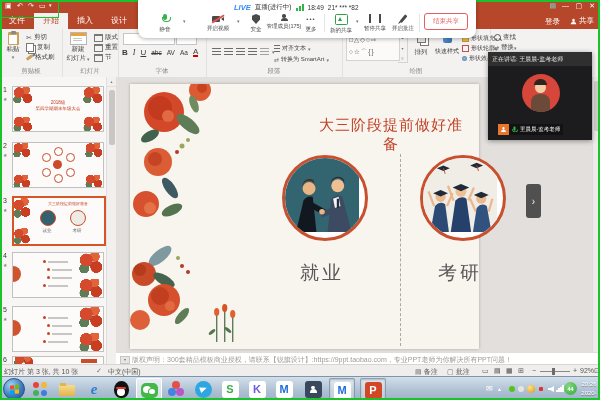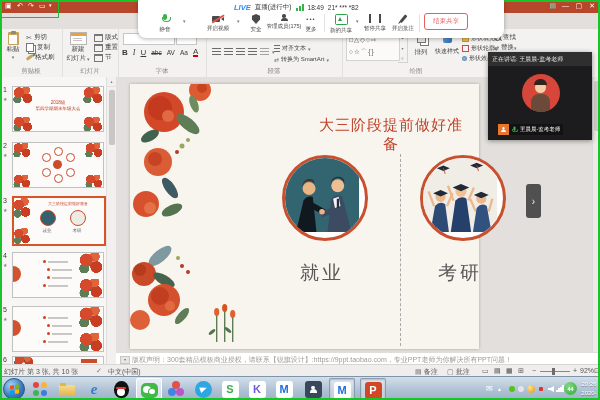--- a/index.html
+++ b/index.html
@@ -52,21 +52,21 @@
   
   .taskbar{left:0;top:376px;width:600px;height:24px;background:linear-gradient(#D3DFEA,#AFC2D4 55%,#9DB2C6);border-top:1px solid #7E94A9}
   .tbico{position:absolute;top:1px;width:24px;height:22px;display:flex;align-items:center;justify-content:center;border-radius:2px}
   .tbico.active{background:rgba(255,255,255,.55);border:1px solid rgba(255,255,255,.9)}
   .tbico.pressed{background:rgba(255,255,255,.35);border:1px solid rgba(120,140,160,.8);box-shadow:inset 0 1px 2px rgba(0,0,0,.2)}
   .appsq{width:17px;height:17px;border-radius:3px;display:flex;align-items:center;justify-content:center;font-weight:bold}
 
   
   .share-border{left:0;top:0;width:596px;height:396px;border:2px solid #1BC32B;z-index:40;pointer-events:none}
   .qa-box{left:0;top:0;width:57px;height:16px;border:1.5px solid #1BC32B;z-index:41;pointer-events:none}
-  .meetbar{left:138px;top:0;width:366px;height:38px;background:#fff;border-radius:0 0 8px 8px;box-shadow:0 1px 4px rgba(0,0,0,.3);z-index:60}
+  .meetbar{left:138px;top:0;width:338px;height:38px;background:#fff;border-radius:0 0 8px 8px;box-shadow:0 1px 4px rgba(0,0,0,.3);z-index:60}
   .mbtn{position:absolute;top:14px;display:flex;flex-direction:column;align-items:center}
   .mlabel{font-size:5.5px;color:#4a4a4a;margin-top:2px;white-space:nowrap}
   .vdiv{position:absolute;top:14px;width:1px;height:18px;background:#E4E4E4}
   .videopanel{left:488px;top:52px;width:104px;height:88px;z-index:65;box-shadow:0 1px 5px rgba(0,0,0,.4)}
   .chev{left:526px;top:184px;width:15px;height:34px;background:rgba(55,55,55,.85);border-radius:3px;color:#EEE;font-size:10px;display:flex;align-items:center;justify-content:center;z-index:64}
 
   
   .p-ico{position:relative;width:7px;height:7px}
   .p-ico::before{content:"";position:absolute;left:50%;top:0;width:3.5px;height:3.5px;margin-left:-1.75px;border-radius:50%;background:var(--pc,#4a4a4a)}
   .p-ico::after{content:"";position:absolute;left:50%;bottom:0;width:7px;height:3.5px;margin-left:-3.5px;border-radius:3.5px 3.5px 0 0;background:var(--pc,#4a4a4a)}
@@ -141,20 +141,33 @@
     <span class="a" style="left:17px;top:2px">↶</span>
     <span class="a" style="left:28px;top:2px">↷</span>
     <span class="a" style="left:39px;top:2px">▭</span>
     <span class="a" style="left:49px;top:2px;font-size:5px">▾</span>
     <span class="a" style="right:44px;top:2px;color:#7FD4C8">▤</span>
     <span class="a" style="right:31px;top:2px">—</span>
     <span class="a" style="right:18px;top:2px">▢</span>
     <span class="a" style="right:5px;top:2px">✕</span>
   </div>
 
+  <div class="a tabrow">
+    <div class="tab">文件</div>
+    <div class="tab active">开始</div>
+    <div class="tab">插入</div>
+    <div class="tab">设计</div>
+    <div class="tab">切换</div>
+    <div class="tab">动画</div>
+    <span class="a" style="right:40px;top:4px;font-size:7.5px;color:#fff">登录</span>
+    <span class="a flex" style="right:6px;top:3px;gap:2px">
+      <i class="p-ico" style="--pc:#fff;transform:scale(.8)"></i>
+      <span style="font-size:7.5px;color:#fff">共享</span>
+    </span>
+  </div>
 
   <div class="a ribbon">
 
     <div class="grp" style="left:0;width:62px">
       <div class="a col" style="left:2px;top:3px;width:22px">
         <i class="clip-ico"></i>
         <span class="rsm">粘贴</span>
         <span class="dd">▾</span>
       </div>
       <div class="a flex" style="left:26px;top:4px">

